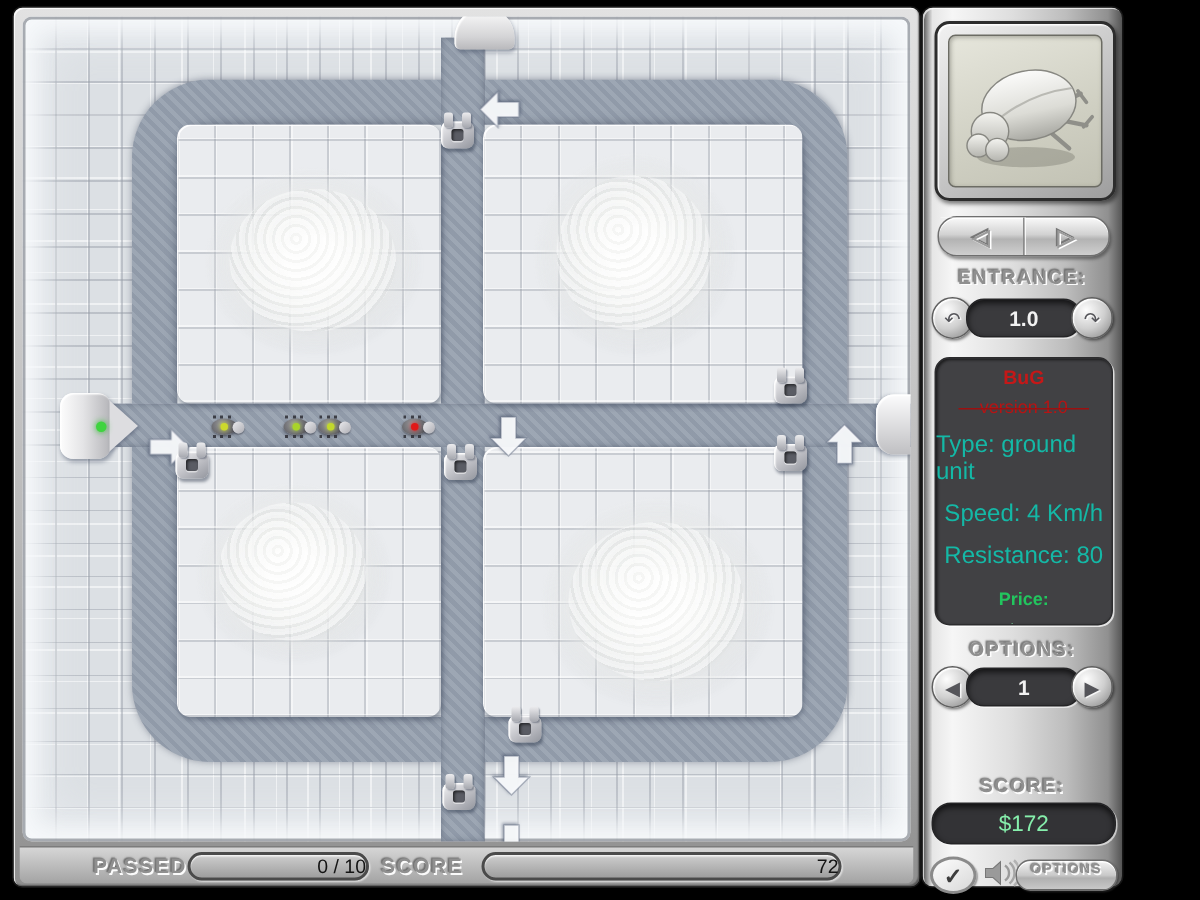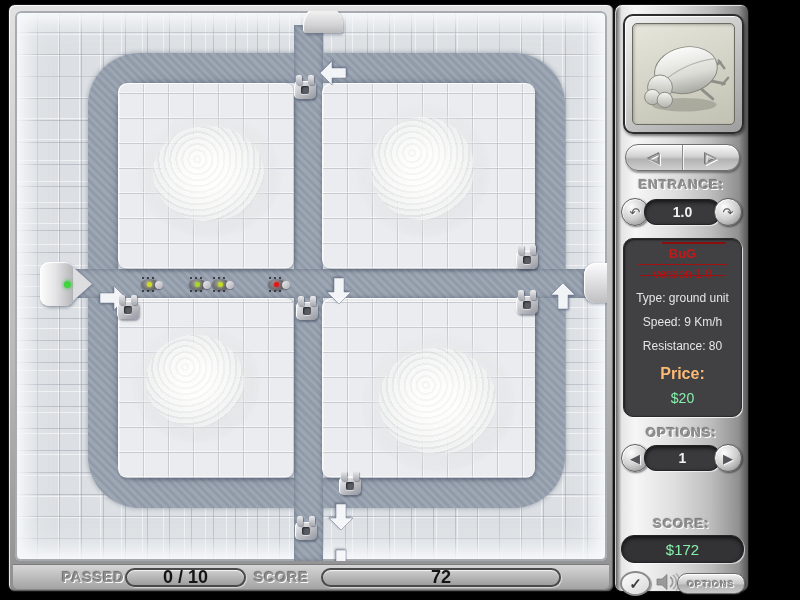--- a/index.html
+++ b/index.html
@@ -109,22 +109,22 @@
   .statusbar { position:absolute; left:4px; right:4px; bottom:2px; height:24px;
     border-top:1px solid #7c7c7c;
     background:linear-gradient(180deg,#d6d6d6,#a3a3a3);
     border-radius:0 0 5px 5px; }
   .engraved { font-weight:bold; color:#8f8f8f; letter-spacing:1px;
     text-shadow:1px 1px 0 rgba(255,255,255,.95), -1px -1px 1px rgba(80,80,80,.75); }
   .status-label { position:absolute; top:4px; font-size:14px; }
   .status-oval { position:absolute; top:3px; height:15px; border:2px solid #4a4a4a; border-radius:11px;
     background:linear-gradient(180deg,#cecece,#9e9e9e);
     box-shadow:inset 0 1px 1px rgba(255,255,255,.8), 1px 1px 1px rgba(255,255,255,.55);
-    display:flex; align-items:center; justify-content:center;
-    font-size:18px; color:#141414;font-weight:bold; }
+    display:flex; align-items:center; justify-content:flex-end;
+    font-size:13px; color:#141414; }
   
   .sidebar { position:absolute; left:614px; top:4px; width:133px; height:586px;
     background:linear-gradient(90deg,#4e4e4e 0,#e6e6e6 5%,#f6f6f6 15%,#dedede 45%,#bdbdbd 72%,#909090 93%,#555 100%);
     border:1px solid #161616; border-radius:8px;
     box-shadow:inset 1px 1px 0 rgba(255,255,255,.7); }
   .preview { position:absolute; left:8px; top:9px; width:117px; height:116px; border-radius:10px;
     background:linear-gradient(145deg,#f2f2f2,#9e9e9e);
     border:2px solid #2d2d2d;
     box-shadow:1px 2px 3px rgba(0,0,0,.5), inset 1px 1px 1px #fff; }
   .preview-img { position:absolute; inset:7px; border-radius:5px;
@@ -157,42 +157,42 @@
     color:#f2f2f2; font-size:14px;font-weight:bold; }
   .info-panel { position:absolute; left:8px; top:233px; width:117px; height:177px; border-radius:10px;
     background:#414144; border:1px solid #2c2c2e;
     box-shadow:1px 1px 0 rgba(255,255,255,.75), inset 1px 1px 2px rgba(0,0,0,.6);
     display:flex; flex-direction:column; align-items:center; overflow:hidden; }
   .info-topline { width:64px; height:2px; background:#8c0f0f; margin:3px 0 2px 22px; align-self:center; }
   .info-name { color:#c51818; font-weight:bold; font-size:13px; }
   .info-hr { width:90px; height:1px; background:#a21212; margin:3px 0 2px; }
   .info-version { position:relative; color:#b61414; font-size:12px; padding:0 6px; }
   .info-version::before { content:""; position:absolute; left:-8px; right:-8px; top:55%; height:1px; background:#9c1010; }
-  .info-line { color:#e5e5e5; font-size:12px; margin-top:10px; }
-  .info-price-label { color:#fdba74; font-size:16px; font-weight:bold; margin-top:12px; }
+  .info-line { color:#14b8a6; font-size:16px; margin-top:10px; }
+  .info-price-label { color:#22c55e; font-size:12px; font-weight:bold; margin-top:12px; }
   .info-price { color:#86efac; font-size:14px; margin-top:7px; }
   .big-btn { position:absolute; left:6px; top:477px; width:121px; height:26px; border-radius:13px;
     background:linear-gradient(180deg,#fafafa,#d2d2d2 45%,#b1b1b1 58%,#cdcdcd);
     border:1px solid #5f5f5f;
     box-shadow:inset 0 1px 0 #fff, 1px 2px 2px rgba(50,50,50,.55);
     display:flex; align-items:center; justify-content:center; font-size:14px; }
   .money-field { position:absolute; left:6px; top:530px; width:121px; height:26px; border-radius:13px;
     background:#333336; border:1px solid #242426;
     box-shadow:inset 0 2px 4px rgba(0,0,0,.7), 1px 1px 0 rgba(255,255,255,.6);
     display:flex; align-items:center; justify-content:center; color:#86efac; font-size:15px; }
   .check-btn { position:absolute; left:5px; top:566px; width:27px; height:21px; border-radius:50%;
     background:linear-gradient(145deg,#fdfdfd,#d8d8d8);
     border:2px solid #8a8a8a; box-shadow:1px 1px 1px rgba(0,0,0,.35);
     display:flex; align-items:center; justify-content:center;
     font-size:15px; font-weight:bold; color:#3c3c3c; }
   .sound-btn { position:absolute; left:40px; top:567px; width:24px; height:20px; }
   .options-btn { position:absolute; left:62px; top:568px; width:66px; height:19px; border-radius:10px;
     background:linear-gradient(180deg,#f4f4f4,#c9c9c9 50%,#b0b0b0 60%,#c9c9c9);
     border:1px solid #6f6f6f; box-shadow:inset 0 1px 0 #fff, 1px 1px 1px rgba(50,50,50,.5);
-    display:flex; align-items:center; justify-content:center; font-size:9px; }
+    display:flex; align-items:flex-start; justify-content:center; font-size:9px; }
 </style>
 </head>
 <body>
 
 <div class="game-frame">
 
   <div class="board">
     <div class="ring-outer"></div>
     <div class="ring-hole"></div>
     <div class="path" style="left:279px; top:14px; width:29px; height:536px;"></div>
@@ -364,21 +364,21 @@
         <span>↷</span>
       </div>
   </div>
 
   <div class="info-panel">
     <div class="info-topline"></div>
     <div class="info-name">BuG</div>
     <div class="info-hr"></div>
     <div class="info-version"><span>version 1.0</span></div>
     <div class="info-line">Type: ground unit</div>
-    <div class="info-line">Speed: 9 Km/h</div>
+    <div class="info-line">Speed: 4 Km/h</div>
     <div class="info-line">Resistance: 80</div>
     <div class="info-price-label">Price:</div>
     <div class="info-price">$20</div>
   </div>
 
   <div class="side-label engraved" style="top:420px;">OPTIONS:</div>
   <div class="stepper-row" style="top:439px;">
     <div class="round-btn left">
         <span>◀</span>
       </div>

